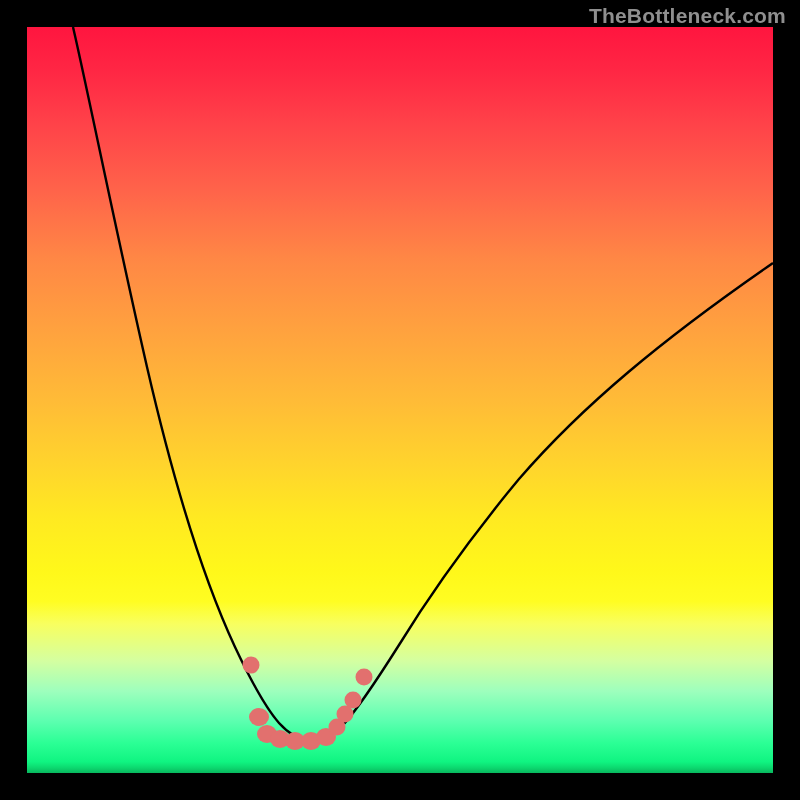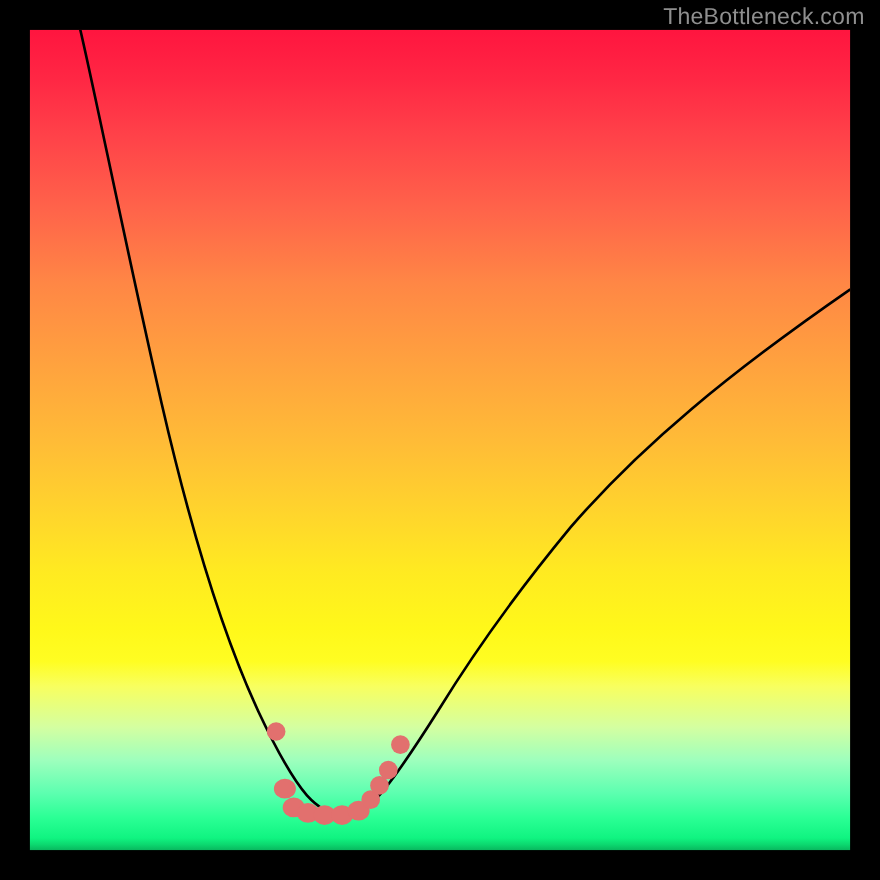--- a/index.html
+++ b/index.html
@@ -64,21 +64,21 @@
     width: 20px;
     height: 18px;
     border-radius: 50% / 50%;
   }
   .watermark {
     position: absolute;
     top: 4px;
     right: 14px;
     color: #8f8f8f;
     font-size: 21px;
-    font-weight: 400;
+    font-weight: 700;
     letter-spacing: 0.2px;
   }
 </style>
 </head>
 <body>
 
 <div class="frame">
   <div class="gradient-bg"></div>
 
   <svg class="curve-layer" viewBox="0 0 746 746" preserveAspectRatio="none">

